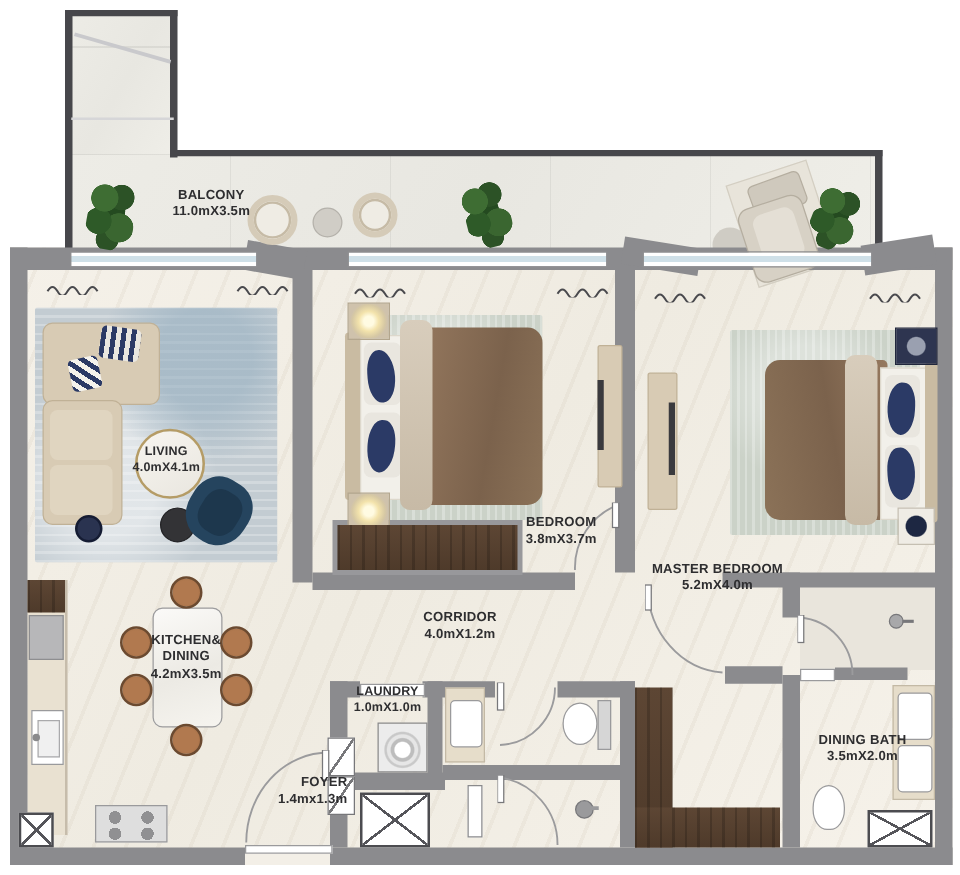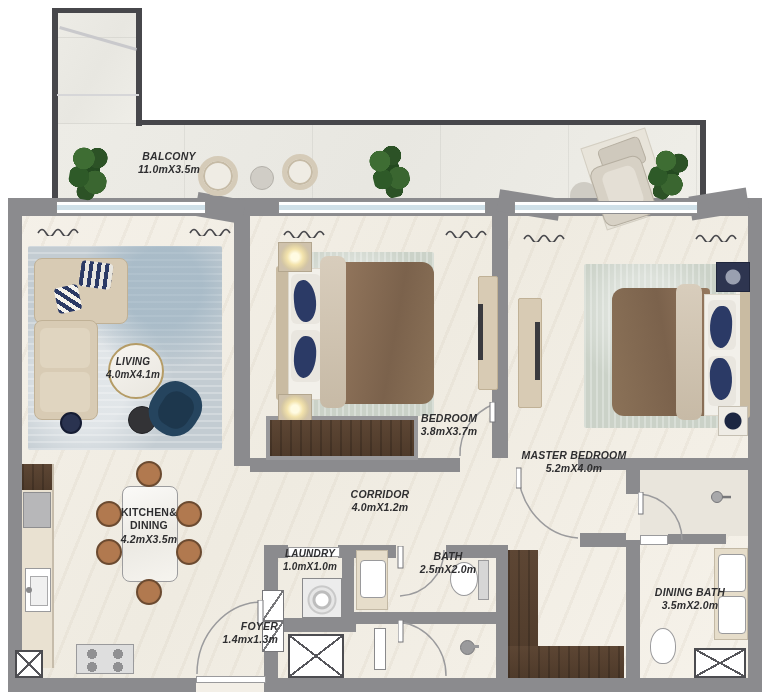--- a/index.html
+++ b/index.html
@@ -30,21 +30,21 @@
   
   .beige{position:absolute;z-index:3;background:#d8cbb4;border:1px solid #c0b196;border-radius:8px;}
   .wood{position:absolute;z-index:3;background:
     repeating-linear-gradient(90deg, rgba(0,0,0,.18) 0 2px, transparent 2px 10px),
     linear-gradient(180deg,#5d4634,#4e3a2a);}
   .frame{position:absolute;z-index:2;background:#98989b;}
   .circle{border-radius:50%;}
   .lbl{position:absolute;z-index:6;text-align:center;color:#2e2e30;font-weight:bold;
        font-size:10.5px;line-height:1.28;letter-spacing:.2px;}
   .lbl span{display:block;}
-  .nw{white-space:nowrap;font-style:italic;}
+  .nw{white-space:nowrap;}
   .shaft{position:absolute;z-index:4;background:
     linear-gradient(to top right, transparent calc(50% - 1px), #55555a calc(50% - 1px) calc(50% + 1px), transparent calc(50% + 1px)),
     linear-gradient(to bottom right, transparent calc(50% - 1px), #55555a calc(50% - 1px) calc(50% + 1px), transparent calc(50% + 1px)),
     #ffffff;border:2px solid #4c4c50;box-sizing:border-box;}
   .diag{position:absolute;z-index:4;background:
     linear-gradient(to bottom right, transparent calc(50% - 1px), #77777a calc(50% - 1px) calc(50% + 1px), transparent calc(50% + 1px)),
     #ffffff;border:1.5px solid #77777a;box-sizing:border-box;}
   .door{position:absolute;z-index:4;}
   .sq{position:absolute;z-index:4;}
   .win{position:absolute;z-index:3;background:linear-gradient(180deg,#ffffff 0 3px,#cfe0e8 3px 8px,#ffffff 8px 100%);border:1px solid #8e8e90;box-sizing:border-box;}
@@ -263,36 +263,32 @@
     <span class="nw">4.0mX4.1m</span>
   </div>
   <div class="lbl" style="left:404px;top:412px;width:90px;">
     <span class="nw">BEDROOM</span>
     <span class="nw">3.8mX3.7m</span>
   </div>
   <div class="lbl" style="left:514px;top:434px;width:120px;margin-top:15px;">
     <span class="nw">MASTER BEDROOM</span>
     <span class="nw">5.2mX4.0m</span>
   </div>
-  <div class="lbl" style="left:330px;top:488px;width:100px;">
+  <div class="lbl" style="left:318px;top:488px;width:100px;">
     <span class="nw">CORRIDOR</span>
     <span class="nw">4.0mX1.2m</span>
   </div>
   <div class="lbl" style="left:114px;top:506px;width:70px;">
     <span>KITCHEN&amp; DINING</span>
     <span class="nw">4.2mX3.5m</span>
   </div>
   <div class="lbl" style="left:272px;top:548px;width:76px;font-size:10px;">
     <span class="nw">LAUNDRY</span>
     <span class="nw">1.0mX1.0m</span>
   </div>
-  <div class="lbl" style="left:398px;top:550px;width:100px;">
-    <span class="nw">BATH</span>
-    <span class="nw">2.5mX2.0m</span>
-  </div>
   <div class="lbl" style="left:638px;top:586px;width:104px;">
     <span class="nw">DINING BATH</span>
     <span class="nw">3.5mX2.0m</span>
   </div>
   <div class="lbl" style="left:194px;top:620px;width:84px;text-align:right;">
     <span class="nw">FOYER</span>
     <span class="nw">1.4mx1.3m</span>
   </div>
 
 </div>

